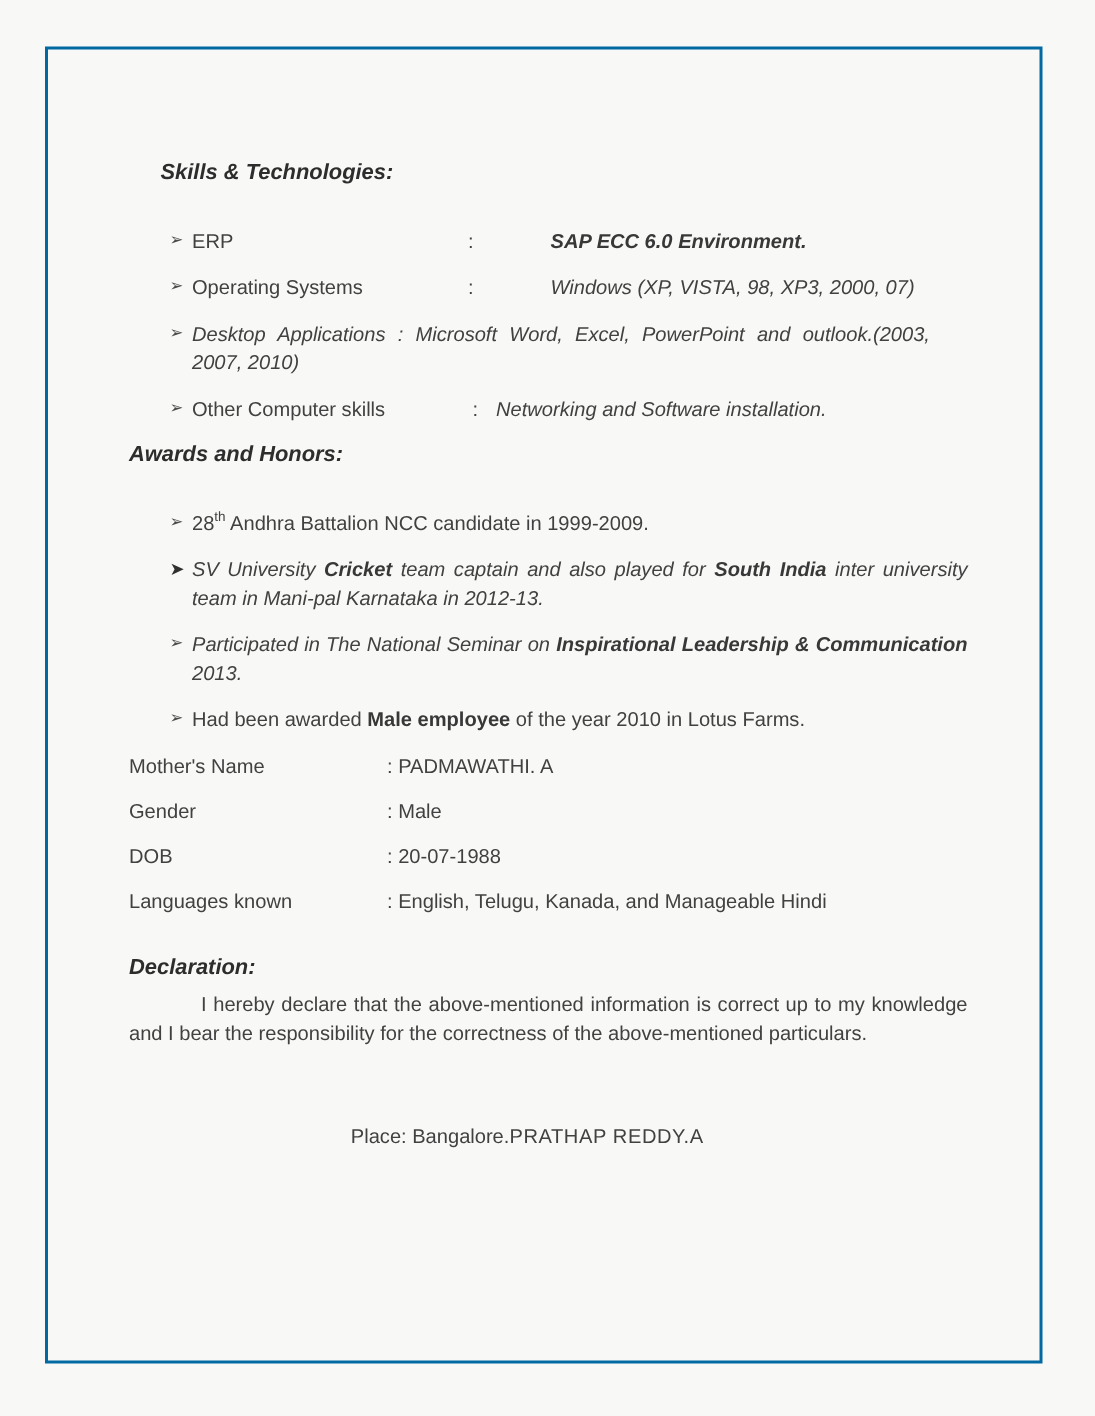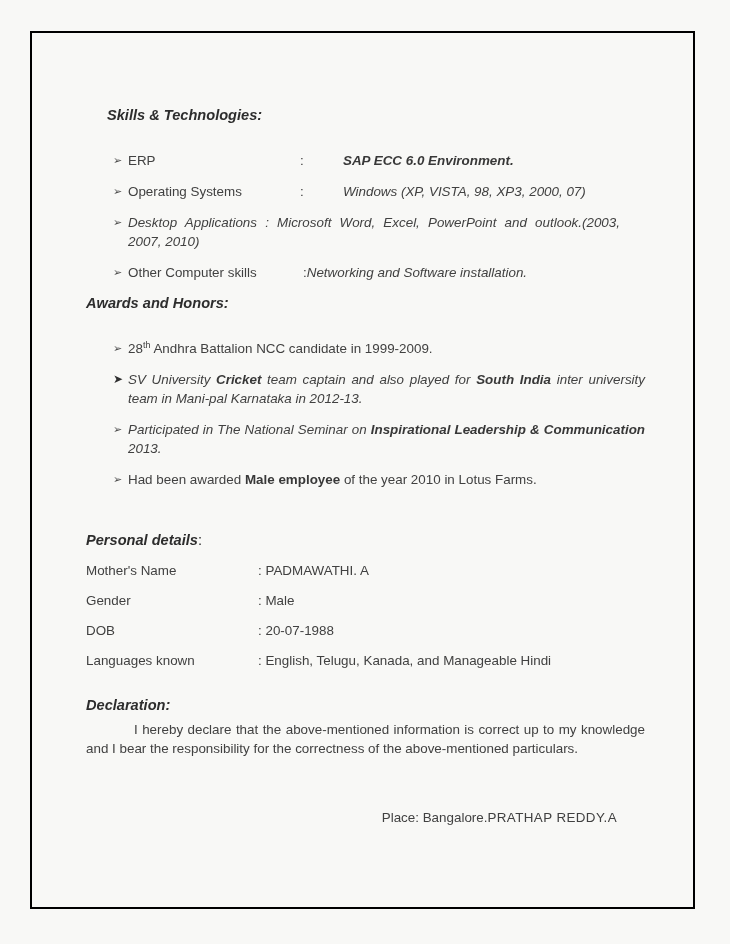--- a/index.html
+++ b/index.html
@@ -14,21 +14,21 @@
     color: #414141;
     position: relative;
     overflow: hidden;
   }
   .page-frame {
     position: absolute;
     left: 30px;
     top: 31px;
     width: 665px;
     height: 878px;
-    border: 2px solid #000000;
+    border: 2px solid #0369a1;
     background: #f8f8f6;
     box-sizing: border-box;
   }
   .content {
     padding: 0 48px 0 54px;
     font-size: 13.4px;
     line-height: 19px;
   }
   .sec-heading {
     font-weight: bold;
@@ -72,20 +72,21 @@
     color: #4a4a4a;
   }
   .bullet.bold {
     font-weight: bold;
     color: #303030;
     font-size: 12px;
   }
   .li-body {
     flex: 1 1 auto;
     min-width: 0;
+    gap: 12px;
   }
   .sk-row {
     display: flex;
     width: 100%;
   }
   .sk-label {
     flex: 0 0 172px;
   }
   .sk-label.wide {
     flex-basis: 175px;
@@ -131,21 +132,21 @@
   }
   .declaration-para {
     margin-top: 6px;
     max-width: 560px;
     text-align: justify;
     text-indent: 48px;
   }
   .footer-row {
     margin-top: 50px;
     display: flex;
-    justify-content: flex-end;
+    justify-content: center;
   }
   .signature {
     margin-right: 28px;
     letter-spacing: 0.4px;
   }
 </style>
 </head>
 <body>
 
 <div class="page-frame">
@@ -210,21 +211,20 @@
         </span>
       </li>
       <li>
         <span class="bullet">➢</span>
         <span class="li-body">
           <span>Had been awarded </span><span class="bold">Male employee</span><span> of the year 2010 in Lotus Farms.</span>
         </span>
       </li>
     </ul>
 
-    <div class="sec-heading personal-heading"><span>Personal details</span><span class="plain-colon">:</span></div>
 
     <div class="personal-rows">
       <div class="p-row">
         <span class="p-label">Mother's Name</span>
         <span class="p-value">: PADMAWATHI. A</span>
       </div>
       <div class="p-row">
         <span class="p-label">Gender</span>
         <span class="p-value">: Male</span>
       </div>

